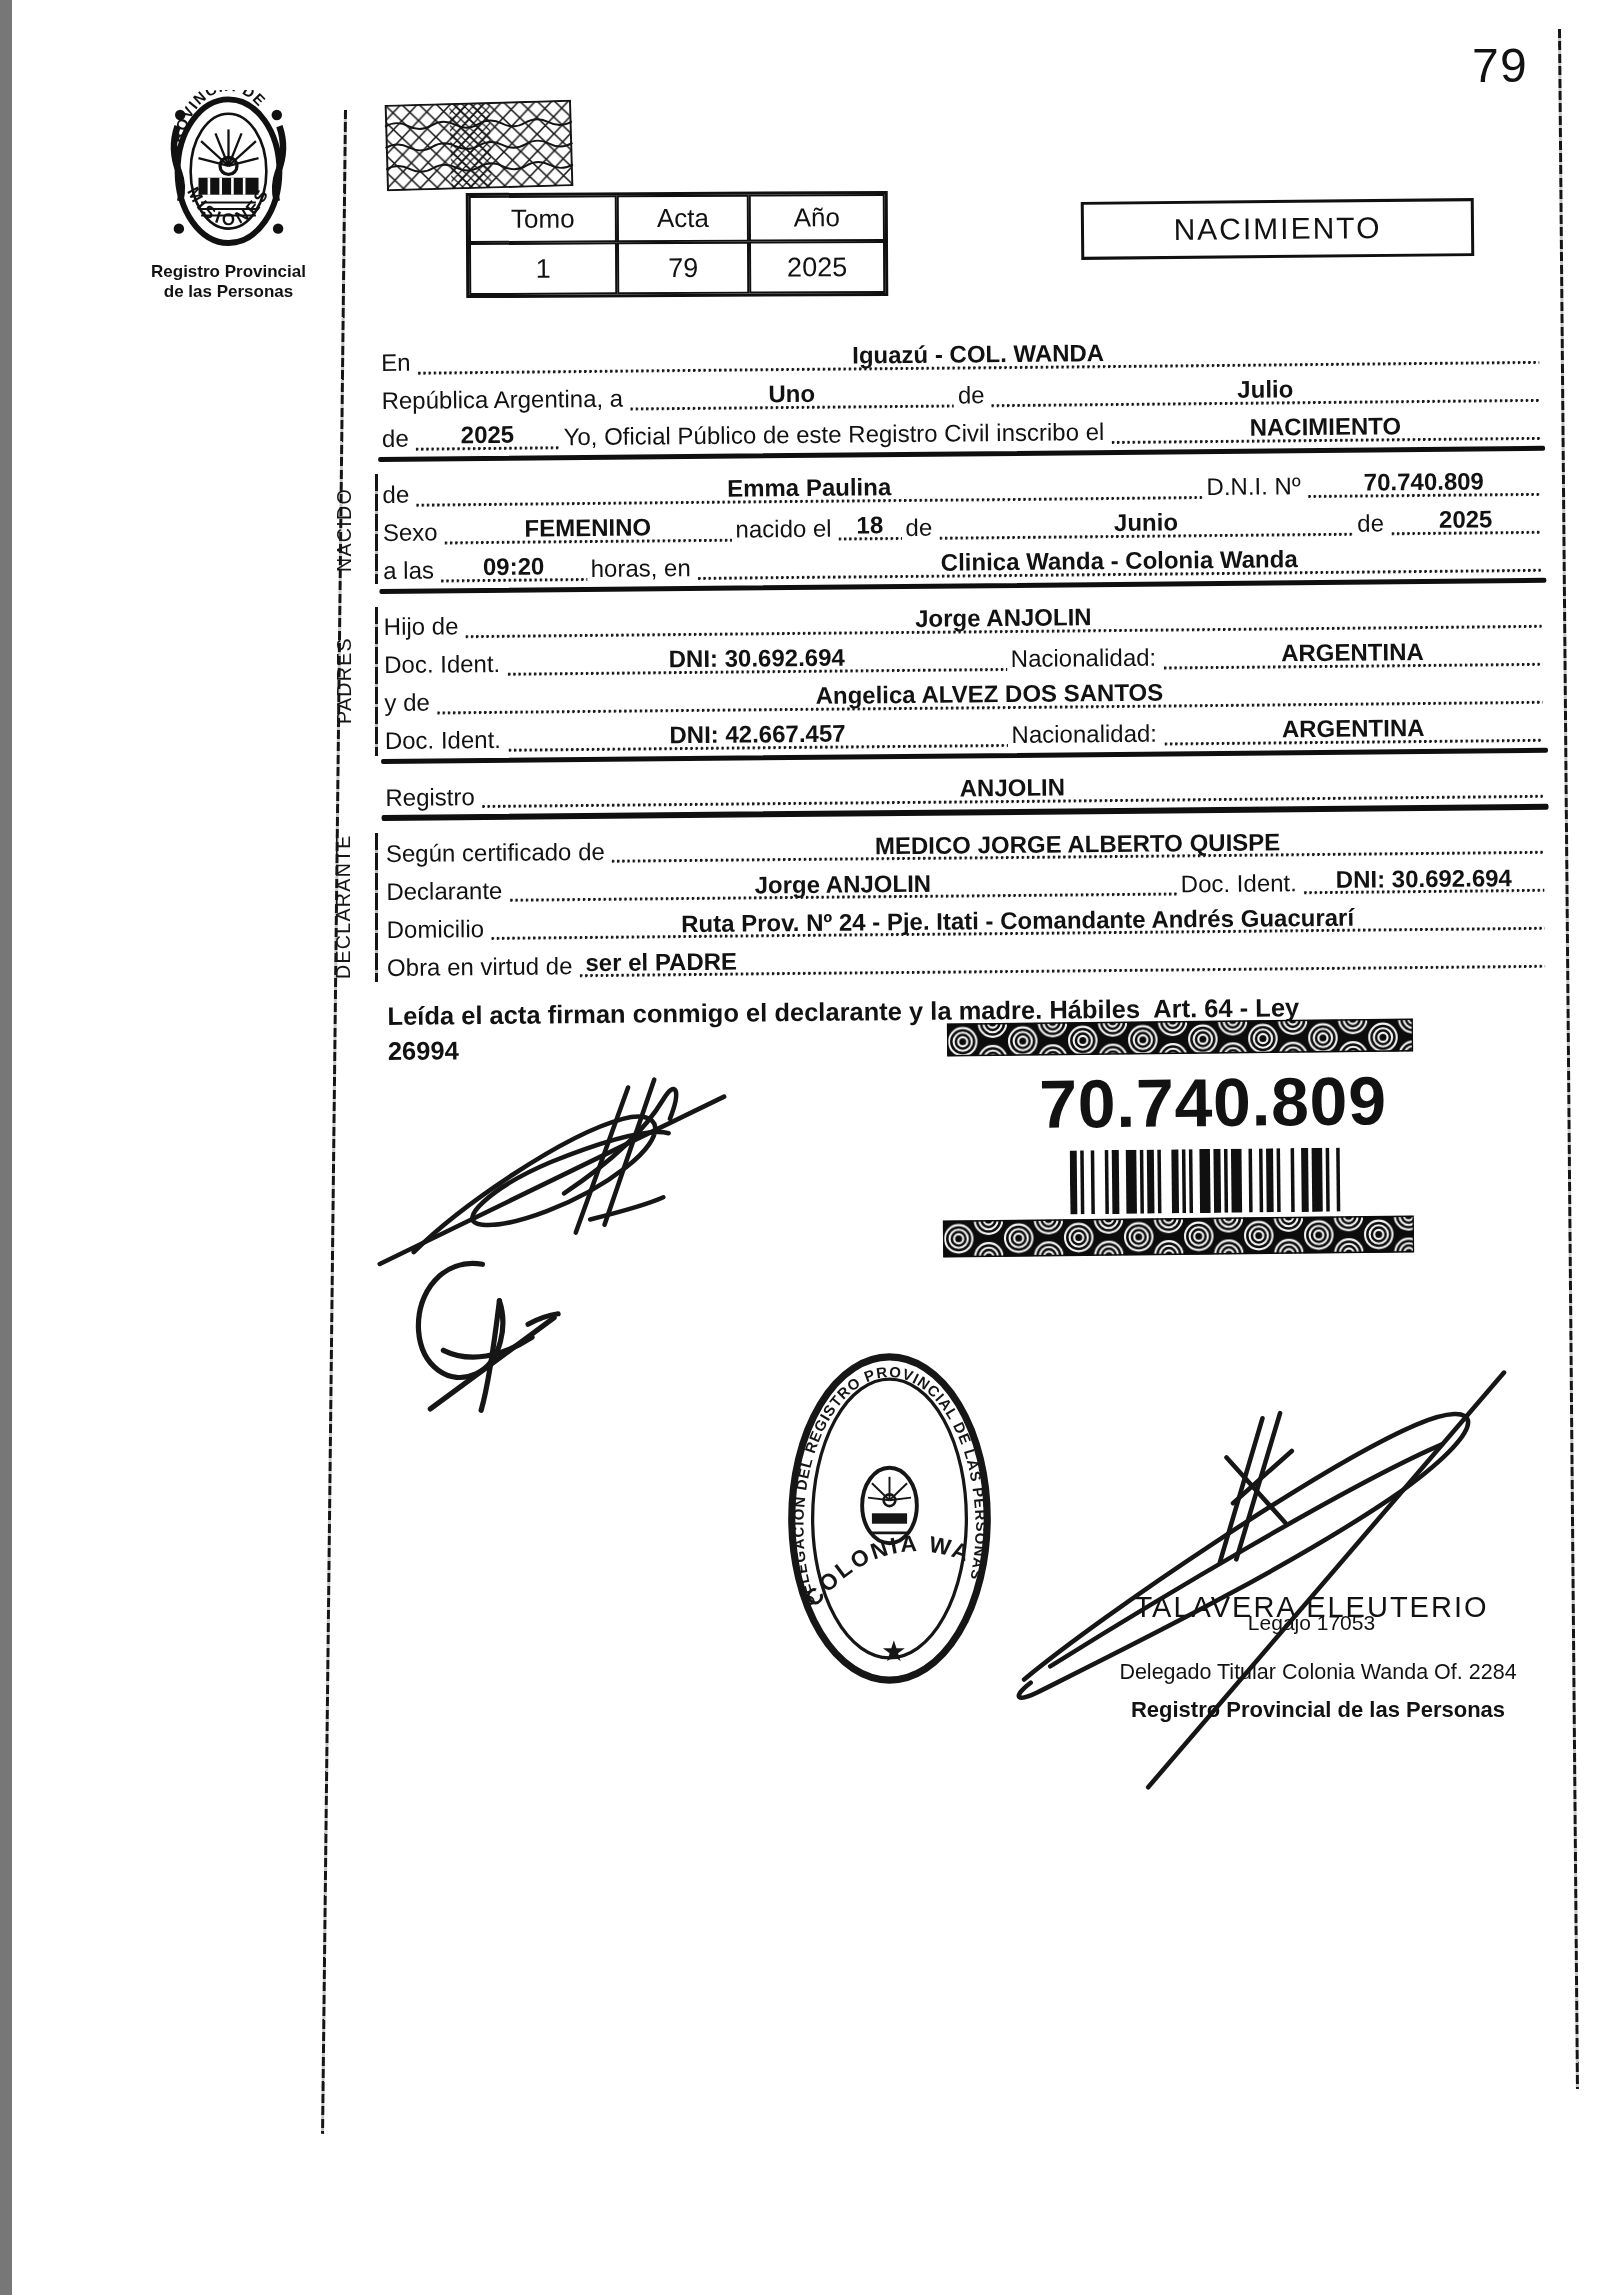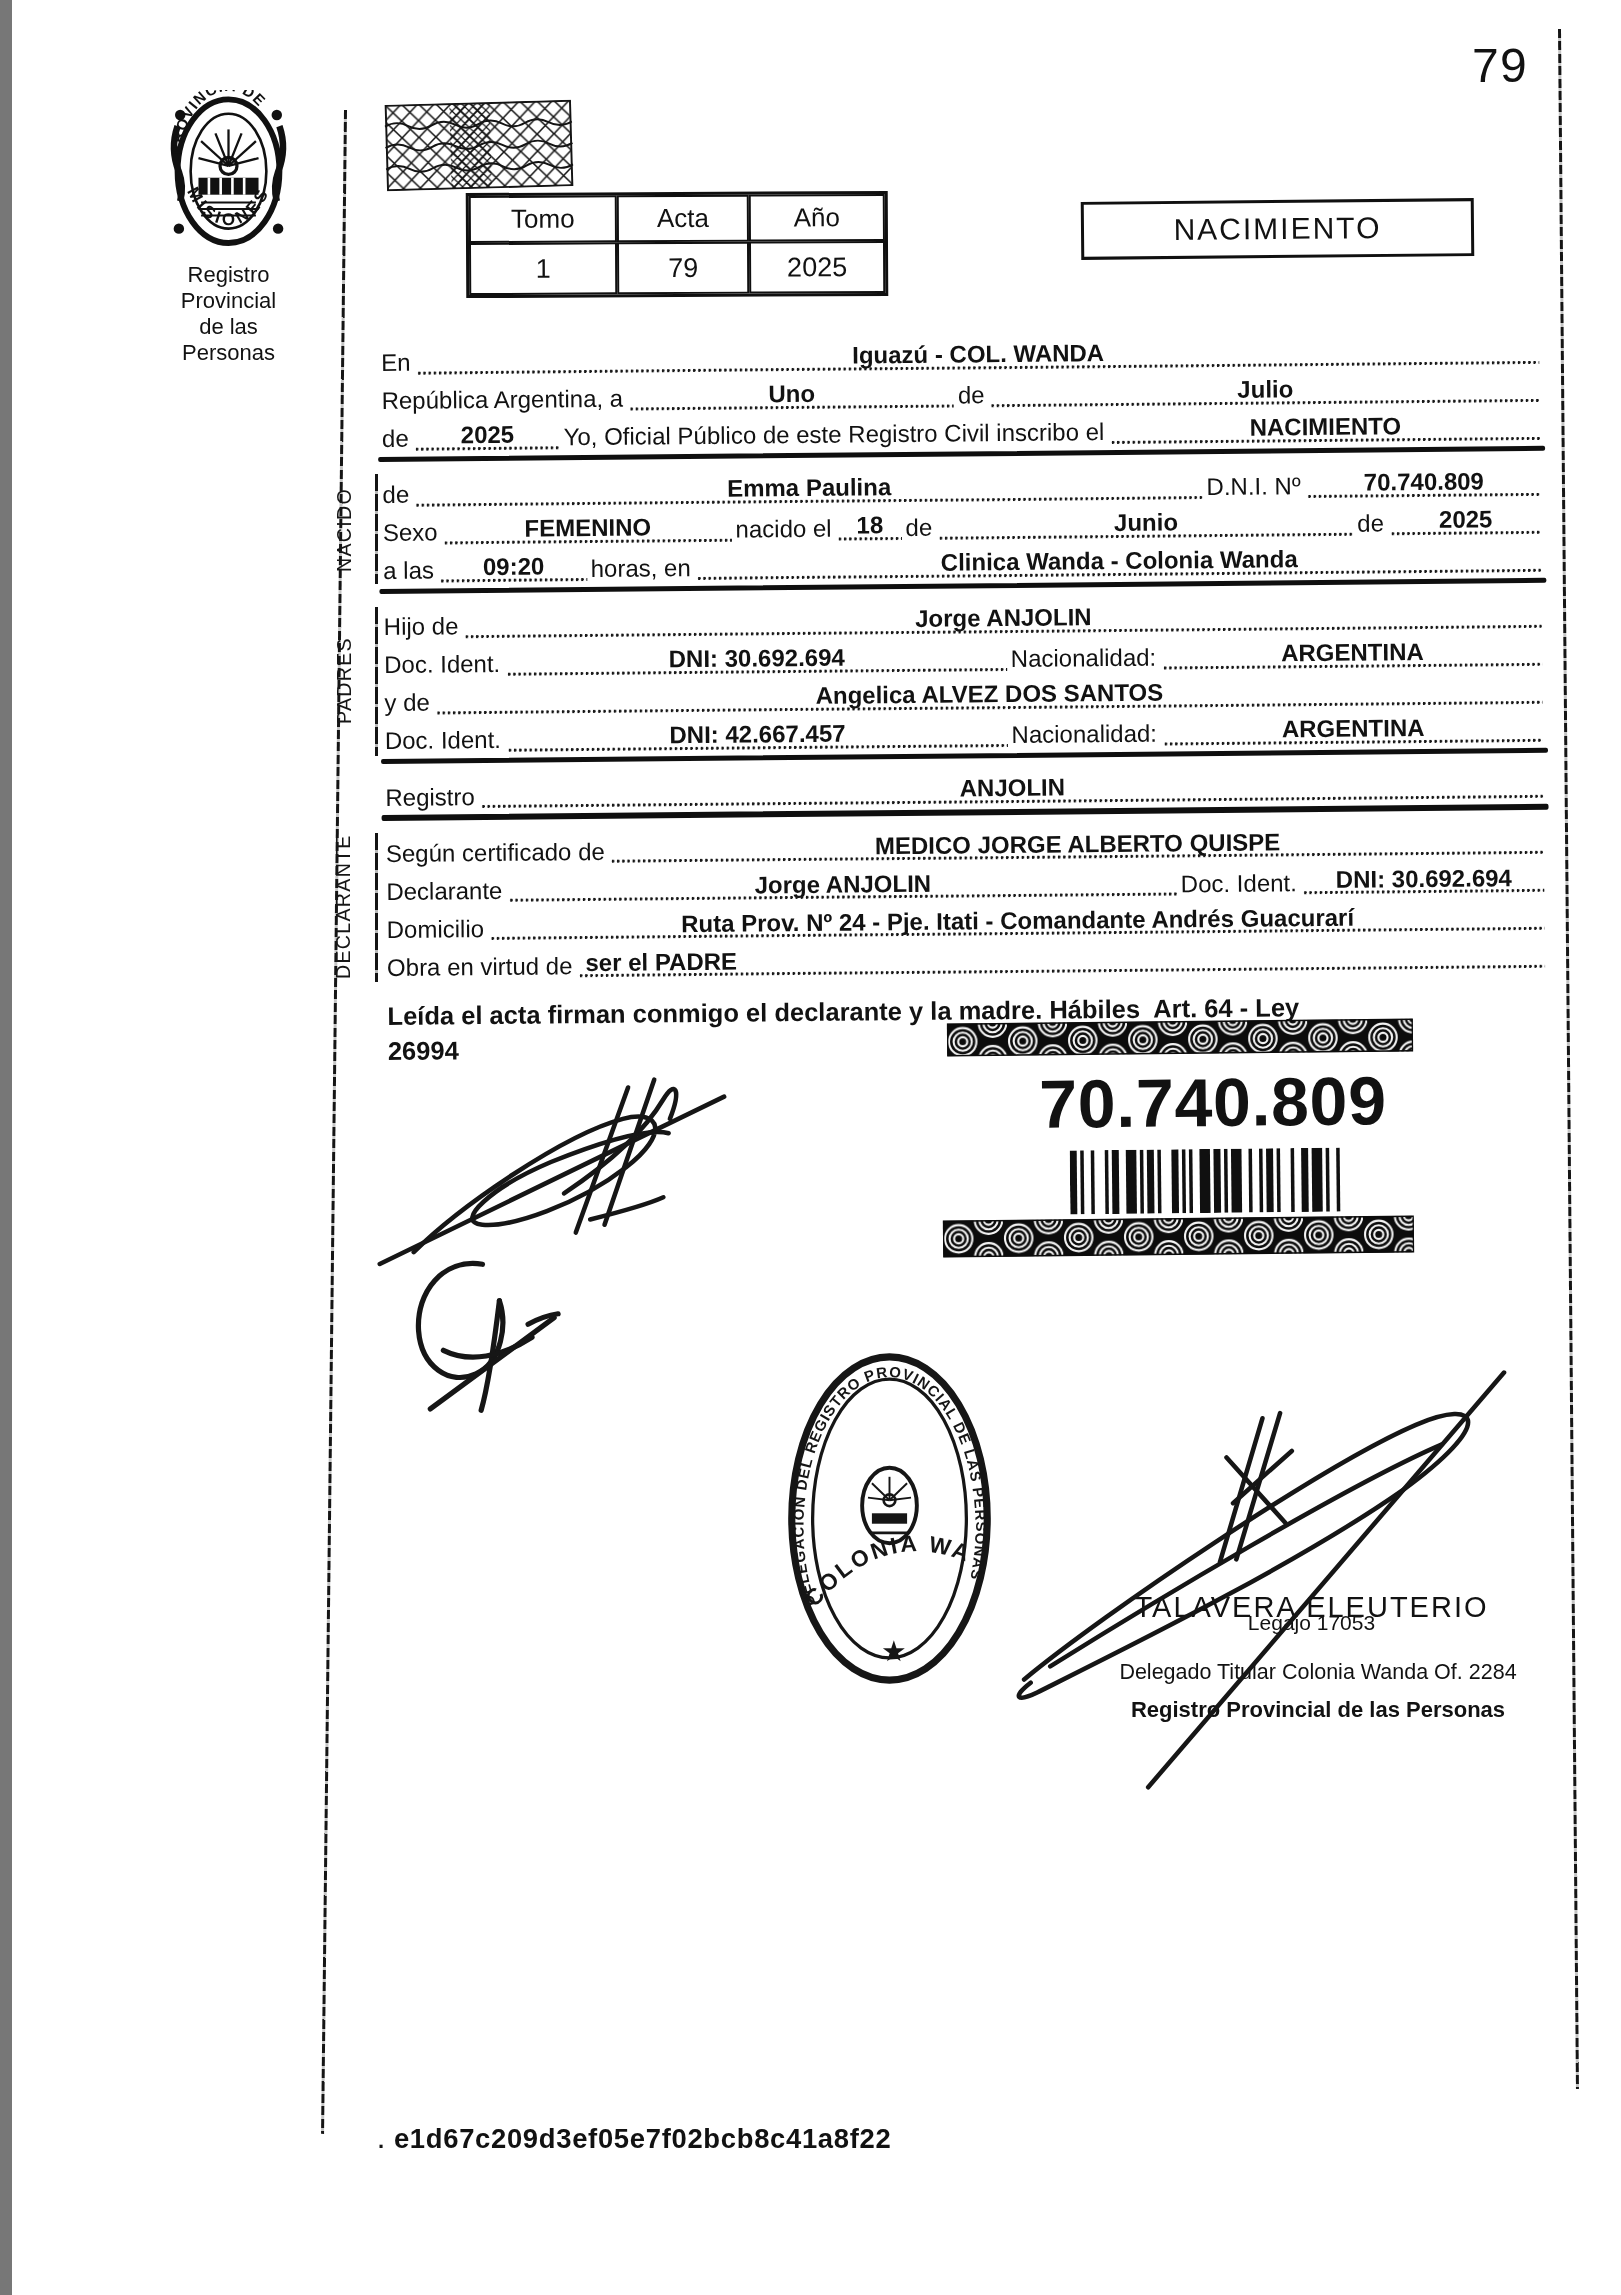--- a/index.html
+++ b/index.html
@@ -9,21 +9,21 @@
   }
   
   .rail{position:absolute;width:2.6px;background:repeating-linear-gradient(180deg,#151515 0 9.1px,rgba(21,21,21,.25) 9.1px 12.4px);}
   .rail.left{left:332px;top:110px;height:2024px;transform:rotate(.65deg);transform-origin:top left;}
   .rail.right{left:1546px;top:29px;height:2060px;transform:rotate(-.5deg);transform-origin:top left;}
   
   .pageno{position:absolute;left:1460px;top:38px;font-size:48px;letter-spacing:1.3px;}
   .title{position:absolute;left:607px;top:111px;width:575px;text-align:center;
     font-family:"Liberation Mono",monospace;font-weight:bold;font-size:35px;letter-spacing:5.9px;white-space:nowrap;}
   .sealwrap{position:absolute;left:138px;top:90px;width:157px;text-align:center;}
-  .orgname{margin-top:5.2px;font-size:22px;font-weight:normal;line-height:1.18;}
+  .orgname{margin-top:5.2px;font-size:17px;font-weight:bold;line-height:1.18;}
   .meshstamp{position:absolute;left:373px;top:102px;transform:rotate(-1.6deg);}
   .idtable{position:absolute;left:454px;top:192px;transform:rotate(-.3deg);
     display:grid;grid-template-columns:148px 132px 136px;border:3.9px solid #101010;}
   .idtable .cell{border:2px solid #101010;display:flex;align-items:center;justify-content:center;
     font-size:26px;height:43px;}
   .idtable .cell.val{height:48px;font-size:27px;}
   .actbox{position:absolute;left:1069px;top:200px;width:387px;height:52px;border:3.9px solid #101010;
     transform:rotate(-.55deg);display:flex;align-items:center;justify-content:center;
     font-size:30px;letter-spacing:2px;}
   
@@ -412,18 +412,15 @@
       <path d="M20 500 C 140 400, 480 170, 620 110 C 720 68, 740 108, 600 210 C 440 322, 180 450, 40 520 C 10 535, 0 528, 30 505"></path>
       <path d="M60 480 C 220 380, 520 200, 660 140"></path>
       <path d="M755 30 L 210 665"></path>
       <path d="M385 100 L 320 320"></path>
       <path d="M412 92 L 345 316"></path>
       <path d="M330 160 L 420 260"></path>
       <path d="M340 230 L 430 150"></path>
     </g>
   </svg>
 
-  <div class="footerhash">
-    <span class="dot">.</span><span>e1d67c209d3ef05e7f02bcb8c41a8f22</span>
-  </div>
 
 </div>
 
 
 </body></html>

